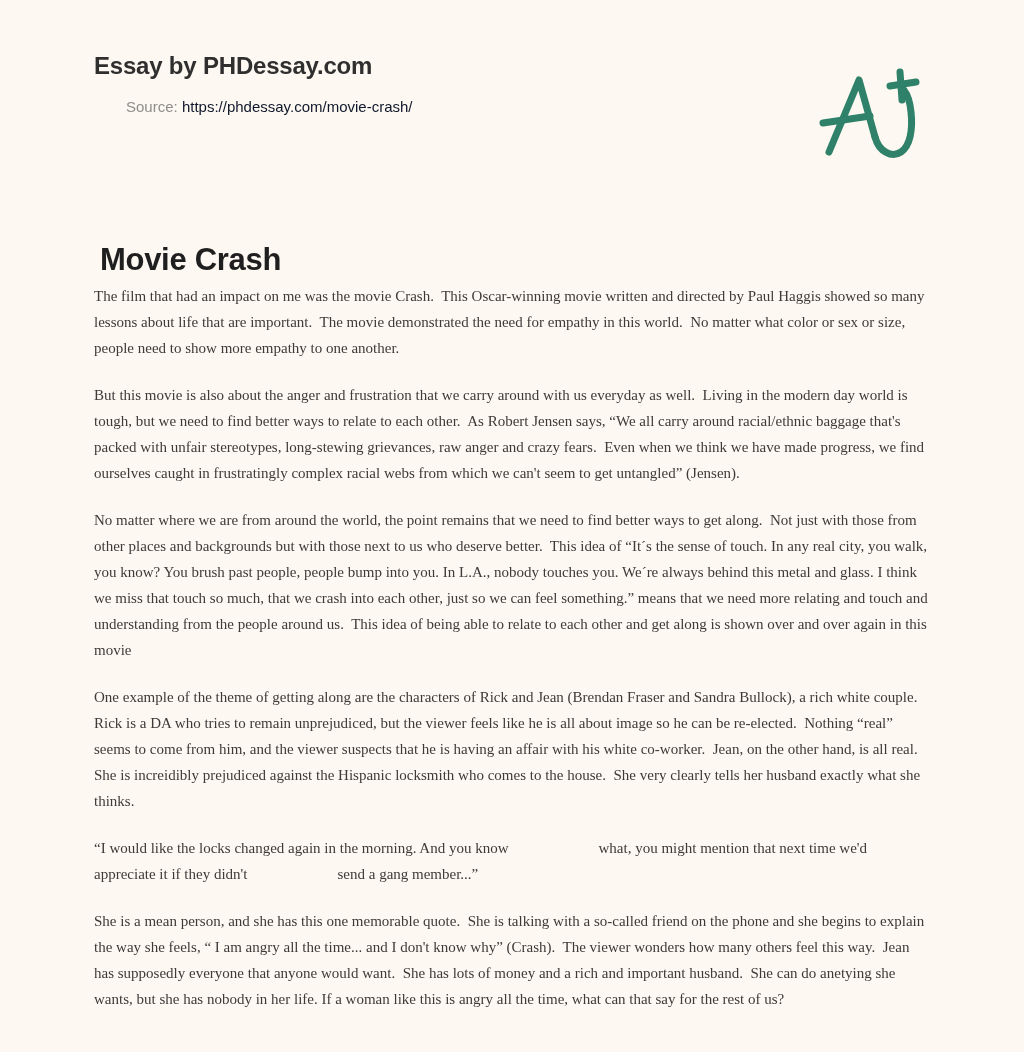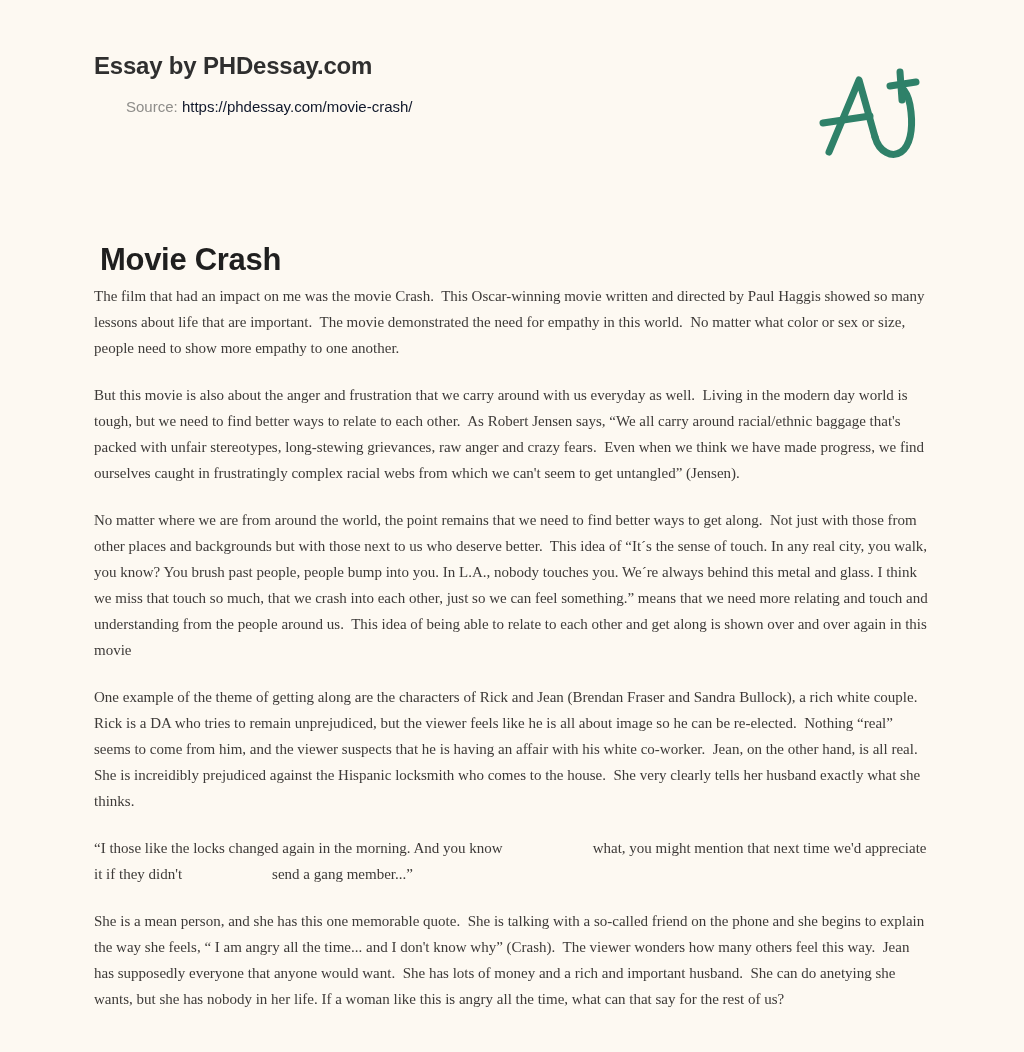--- a/index.html
+++ b/index.html
@@ -127,17 +127,17 @@
     </svg>
   </div>
 
   <h1 class="doc-title">Movie Crash</h1>
 
   <div class="article">
     <p>The film that had an impact on me was the movie Crash.  This Oscar-winning movie written and directed by Paul Haggis showed so many lessons about life that are important.  The movie demonstrated the need for empathy in this world.  No matter what color or sex or size, people need to show more empathy to one another.</p>
     <p>But this movie is also about the anger and frustration that we carry around with us everyday as well.  Living in the modern day world is tough, but we need to find better ways to relate to each other.  As Robert Jensen says, “We all carry around racial/ethnic baggage that's packed with unfair stereotypes, long-stewing grievances, raw anger and crazy fears.  Even when we think we have made progress, we find ourselves caught in frustratingly complex racial webs from which we can't seem to get untangled” (Jensen).</p>
     <p>No matter where we are from around the world, the point remains that we need to find better ways to get along.  Not just with those from other places and backgrounds but with those next to us who deserve better.  This idea of “It´s the sense of touch. In any real city, you walk, you know? You brush past people, people bump into you. In L.A., nobody touches you. We´re always behind this metal and glass. I think we miss that touch so much, that we crash into each other, just so we can feel something.” means that we need more relating and touch and understanding from the people around us.  This idea of being able to relate to each other and get along is shown over and over again in this movie</p>
     <p>One example of the theme of getting along are the characters of Rick and Jean (Brendan Fraser and Sandra Bullock), a rich white couple.  Rick is a DA who tries to remain unprejudiced, but the viewer feels like he is all about image so he can be re-elected.  Nothing “real” seems to come from him, and the viewer suspects that he is having an affair with his white co-worker.  Jean, on the other hand, is all real.  She is increidibly prejudiced against the Hispanic locksmith who comes to the house.  She very clearly tells her husband exactly what she thinks.</p>
-    <p>“I those like the locks changed again in the morning. And you know                        what, you might mention that next time we'd appreciate it if they didn't                        send a gang member...”</p>
+    <p>“I would like the locks changed again in the morning. And you know                        what, you might mention that next time we'd appreciate it if they didn't                        send a gang member...”</p>
     <p>She is a mean person, and she has this one memorable quote.  She is talking with a so-called friend on the phone and she begins to explain the way she feels, “ I am angry all the time... and I don't know why” (Crash).  The viewer wonders how many others feel this way.  Jean has supposedly everyone that anyone would want.  She has lots of money and a rich and important husband.  She can do anetying she wants, but she has nobody in her life. If a woman like this is angry all the time, what can that say for the rest of us?</p>
   </div>
 
 </div>
 
 </body></html>

